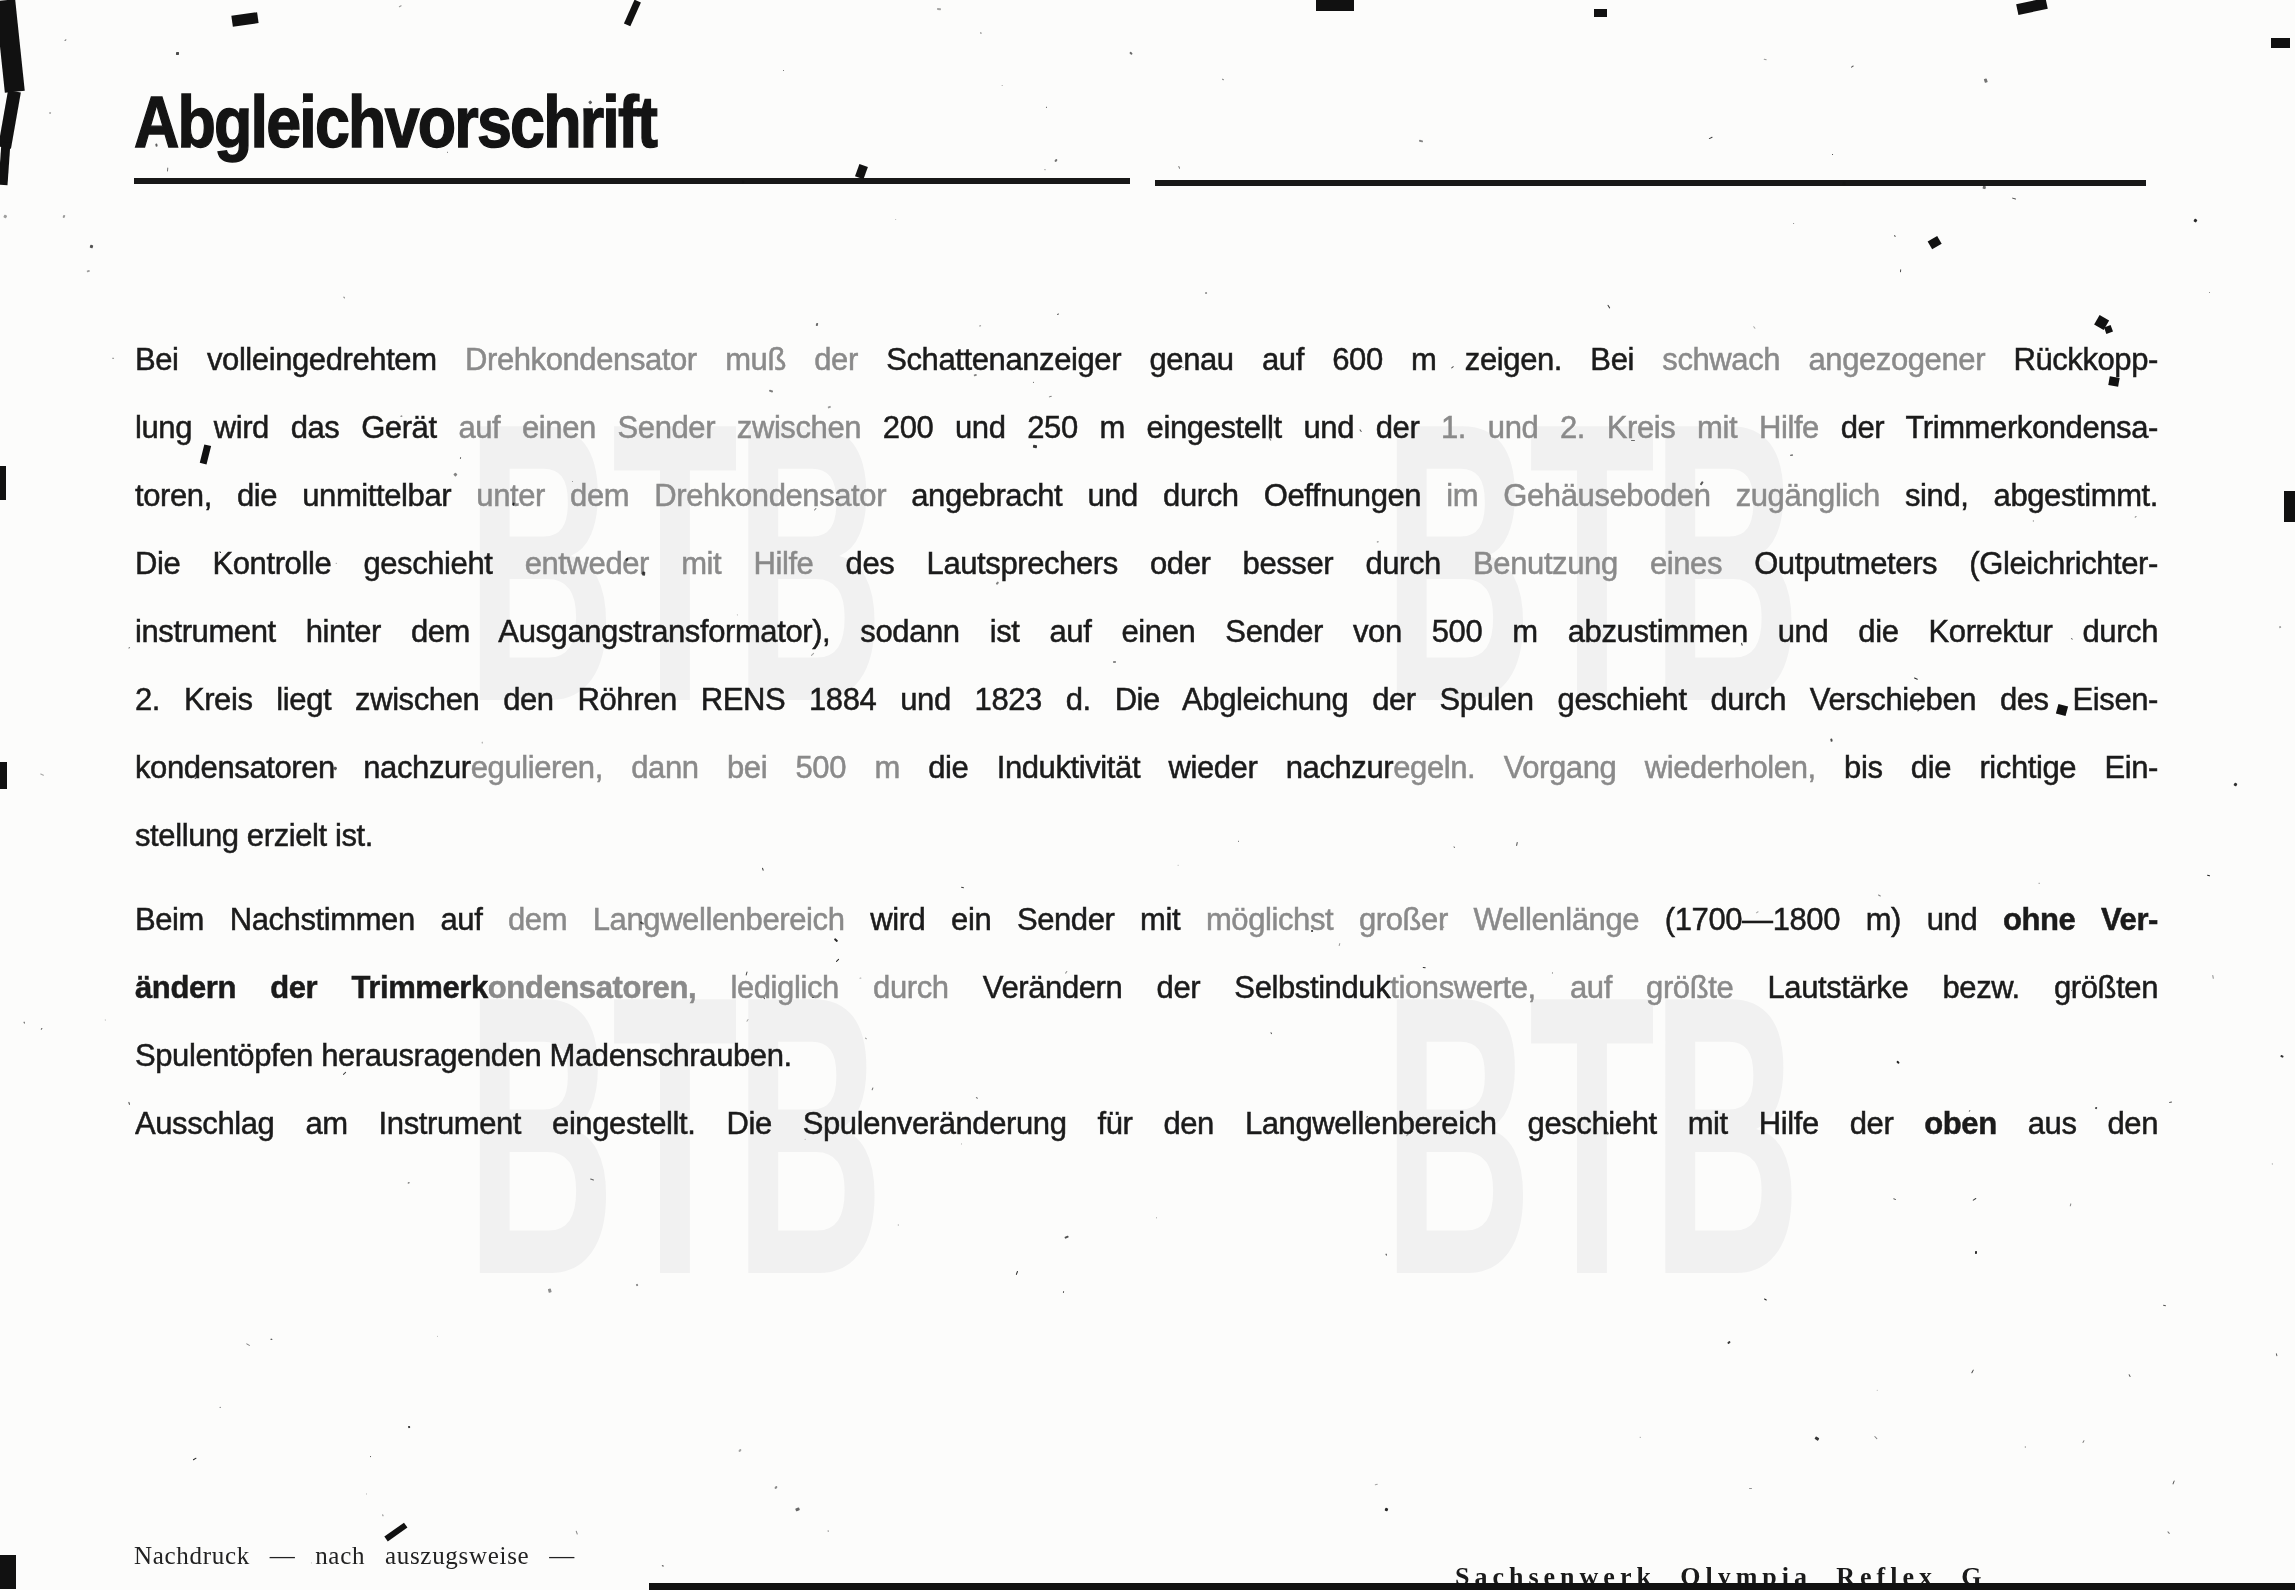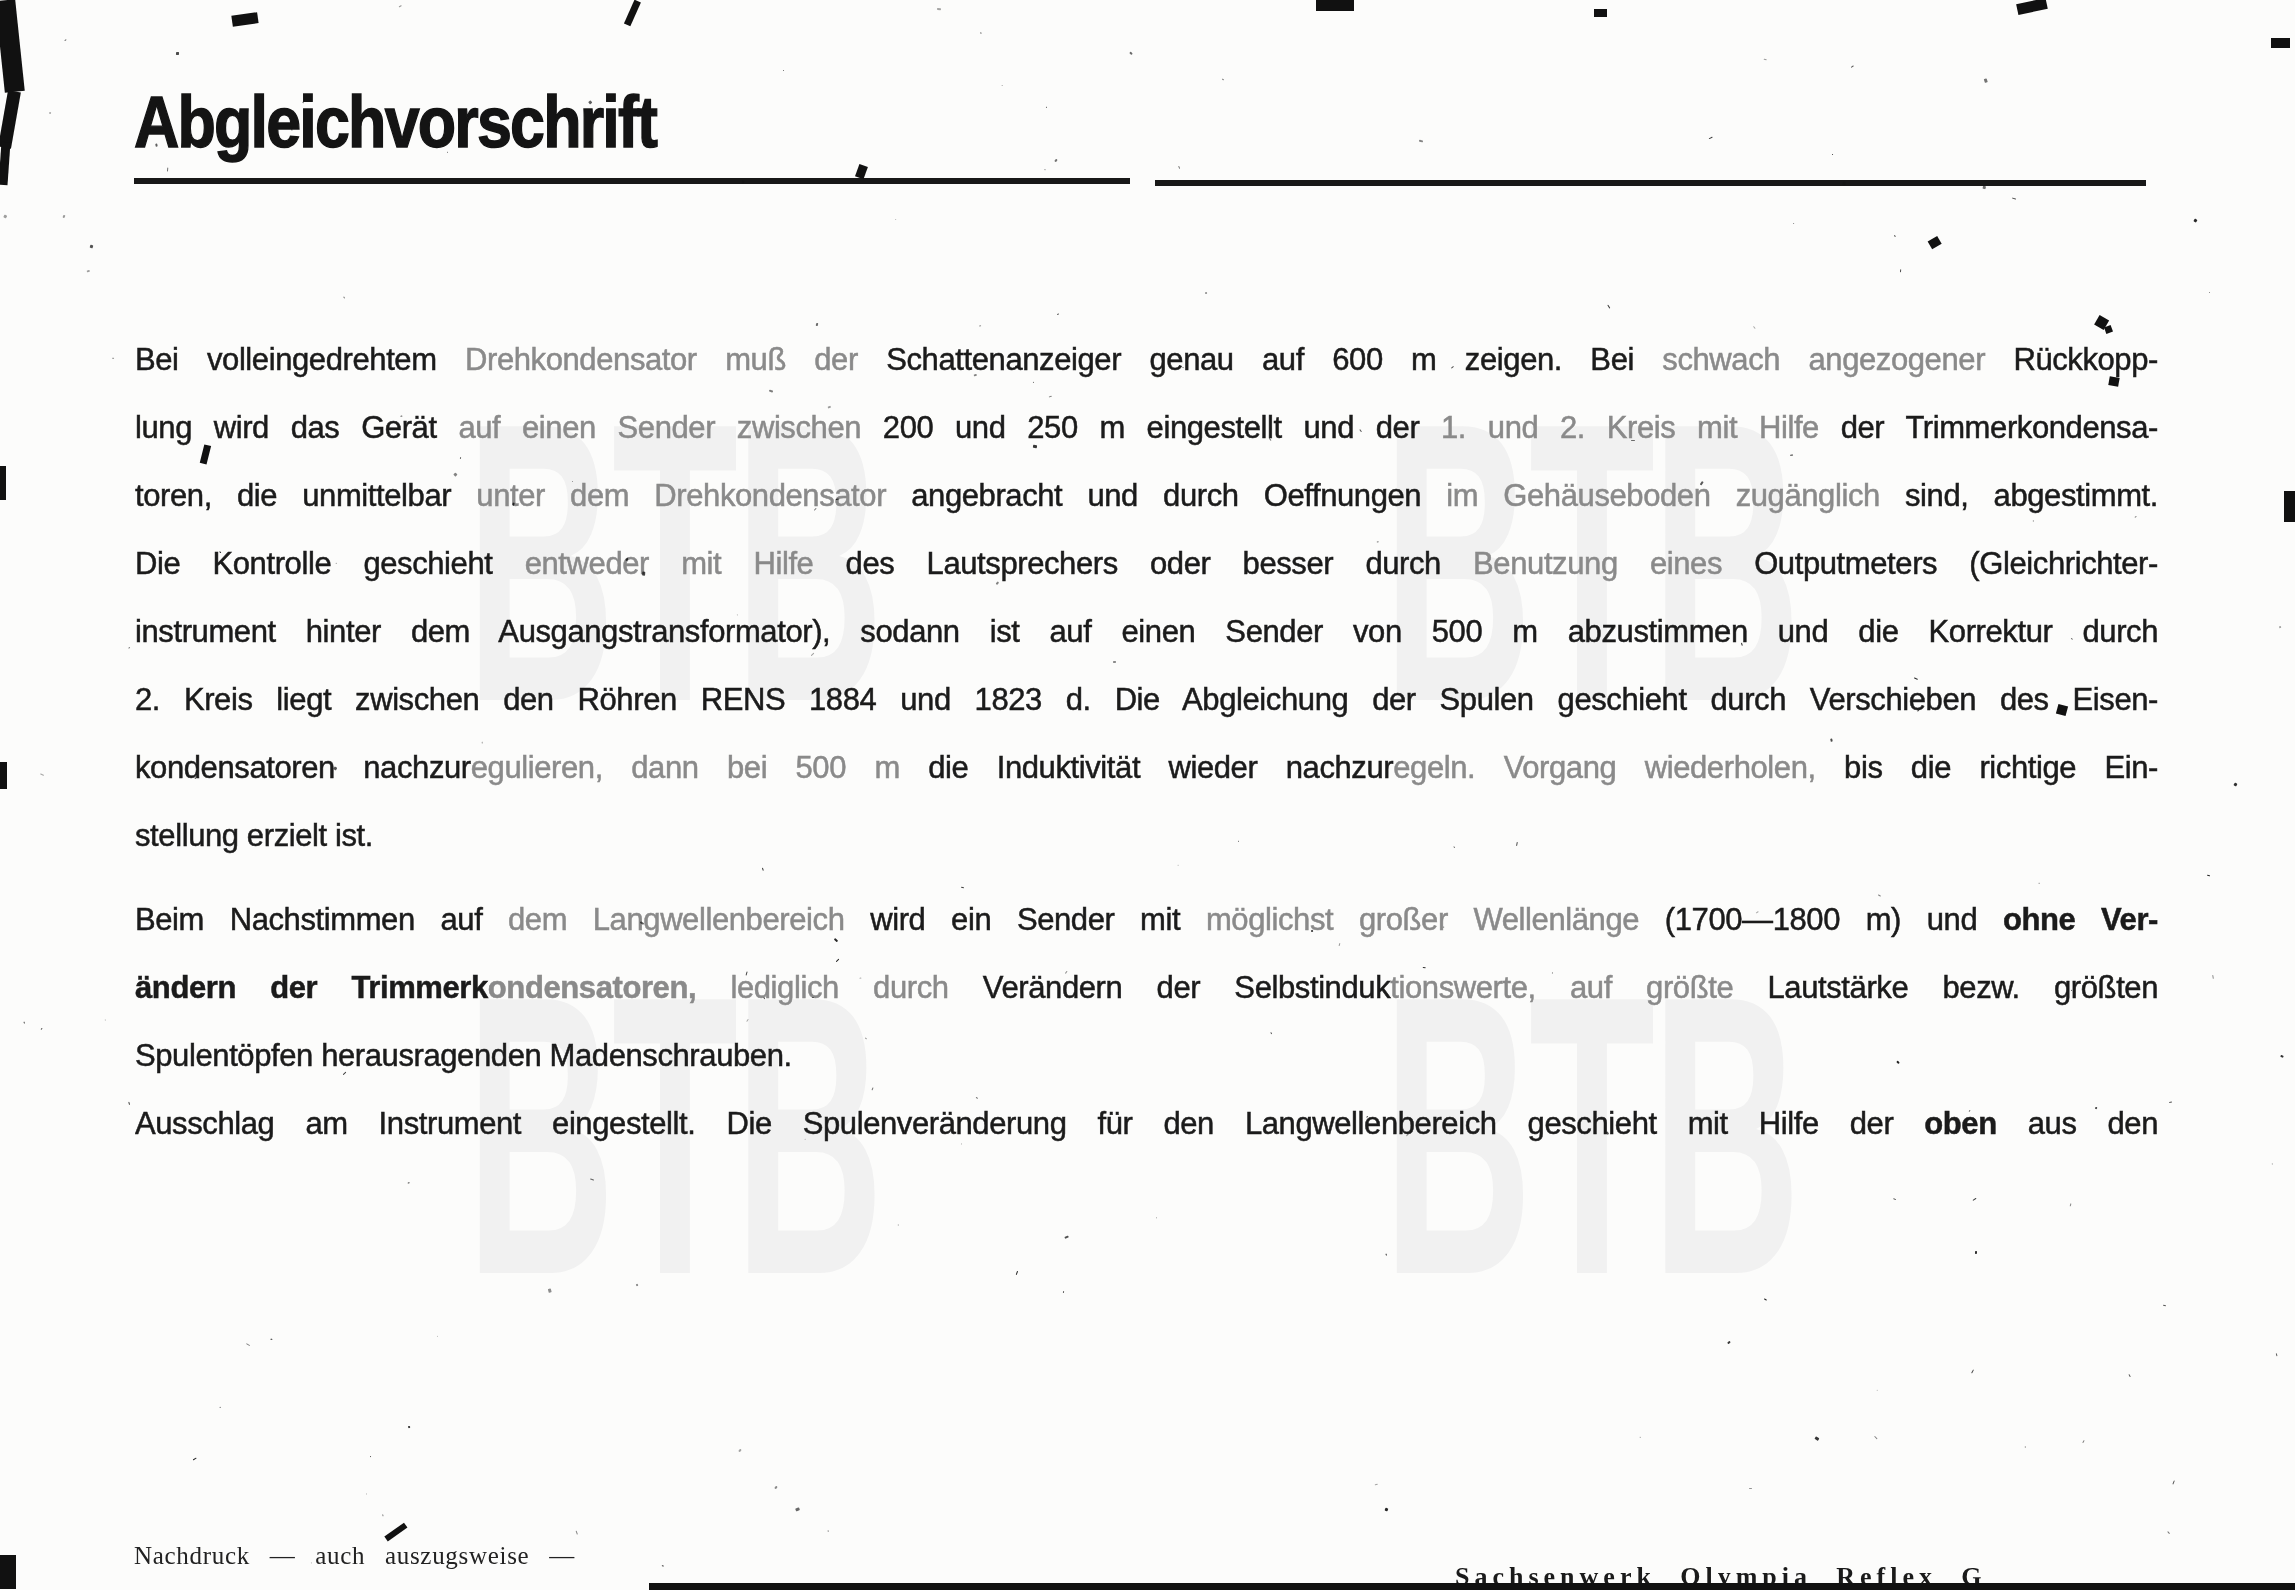--- a/index.html
+++ b/index.html
@@ -108,21 +108,21 @@
         <div class="ln last"><span class="sg-n">stellung erzielt ist.</span></div>
       </div>
       <div class="para">
         <div class="ln"><span class="sg-n">Beim Nachstimmen auf </span><span class="sg-f">dem Langwellenbereich</span><span class="sg-n"> wird ein Sender mit </span><span class="sg-f">möglichst großer Wellenlänge</span><span class="sg-n"> (1700—1800 m) und </span><span class="sg-b">ohne Ver-</span></div>
         <div class="ln"><span class="sg-b">ändern der Trimmerk</span><span class="sg-bf">ondensatoren,</span><span class="sg-n"> </span><span class="sg-f">lediglich durch</span><span class="sg-n"> Verändern der Selbstinduk</span><span class="sg-f">tionswerte, auf größte</span><span class="sg-n"> Lautstärke bezw. größten</span></div>
         <div class="ln last"><span class="sg-n">Spulentöpfen herausragenden Madenschrauben.</span></div>
         <div class="ln"><span class="sg-n">Ausschlag am Instrument eingestellt. Die Spulenveränderung für den Langwellenbereich geschieht mit Hilfe der </span><span class="sg-b">oben</span><span class="sg-n"> aus den</span></div>
       </div>
     </div>
 
-  <div id="footer-left">Nachdruck — auch auszugsweise —</div>
+  <div id="footer-left">Nachdruck — nach auszugsweise —</div>
   <div id="footer-right">Sachsenwerk Olympia Reflex G</div>
 
   <div id="artifacts">
       <div class="blot" style="left: 0px; top: 0px; width: 20px; height: 92px; transform: rotate(-6deg);"></div>
       <div class="blot" style="left: 2.8px; top: 91px; width: 12.8px; height: 57px; transform: rotate(10deg);"></div>
       <div class="blot" style="left: 0px; top: 142px; width: 8.5px; height: 43px; transform: rotate(4deg);"></div>
       <div class="blot" style="left: 232px; top: 14.2px; width: 25.6px; height: 11.4px; transform: rotate(-8deg);"></div>
       <div class="blot" style="left: 629px; top: 0px; width: 7.1px; height: 25.6px; transform: rotate(24deg);"></div>
       <div class="blot" style="left: 1316px; top: 0px; width: 38px; height: 11.4px; transform: rotate(0deg);"></div>
       <div class="blot" style="left: 1594px; top: 8.5px; width: 12.8px; height: 8.5px; transform: rotate(0deg);"></div>

